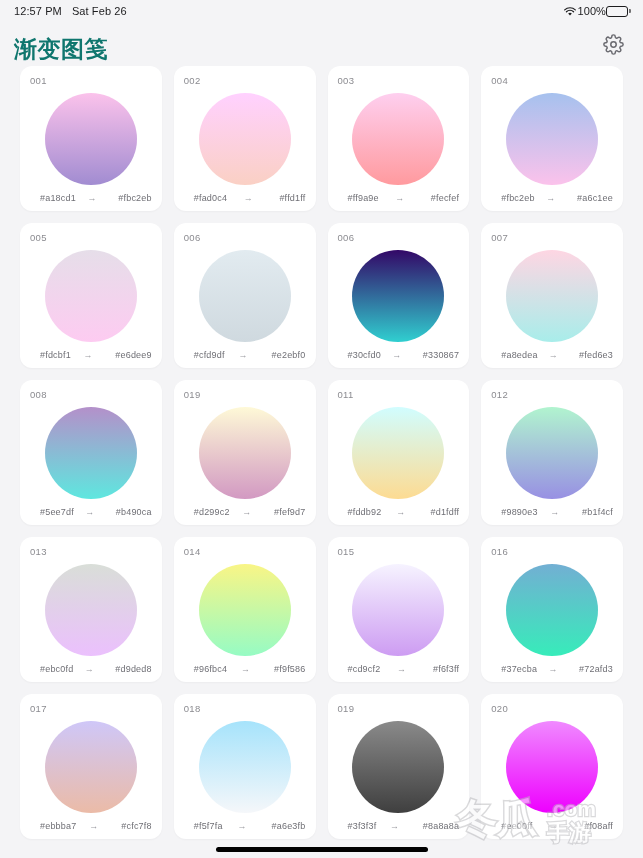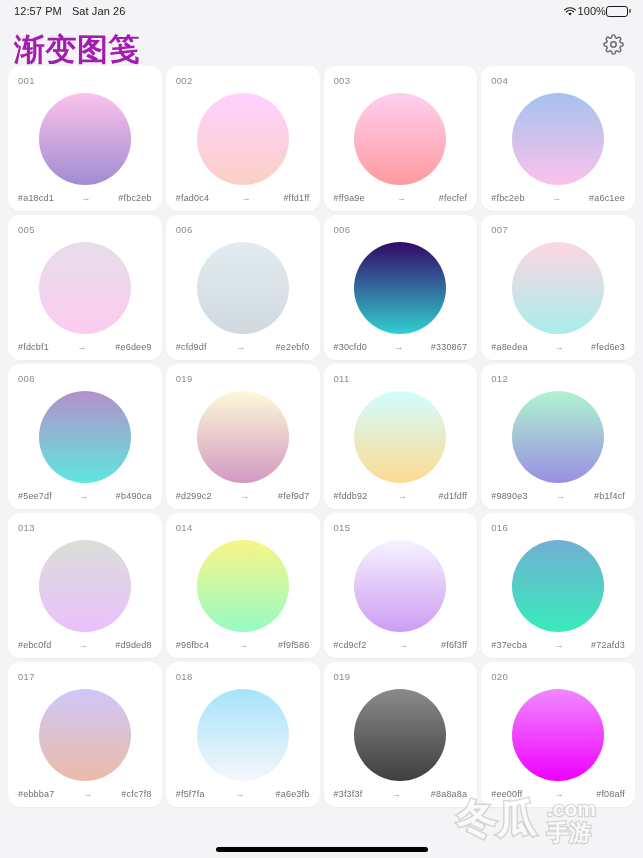--- a/index.html
+++ b/index.html
@@ -53,40 +53,40 @@
 
   
   .header {
     height: 44px;
     display: flex;
     align-items: center;
     justify-content: space-between;
     padding: 0 16px 0 14px;
   }
   .page-title {
-    font-size: 31px;
+    font-size: 23px;
     font-weight: 700;
-    color: #a21caf;
+    color: #0f766e;
     letter-spacing: 0.5px;
     line-height: 1;
     margin-top: 11px;
   }
   .gear-btn {
     width: 28px; height: 28px;
     display: flex; align-items: center; justify-content: center;
     cursor: pointer;
   }
   .gear-btn svg { display: block; }
 
   
   .grid {
-    padding: 0 8px;
+    padding: 0 20px;
     display: grid;
     grid-template-columns: repeat(4, 1fr);
-    gap: 4px;
+    gap: 12px;
     align-content: start;
   }
 
   .card {
     background: #ffffff;
     border-radius: 12px;
     height: 145px;
     padding: 10px 10px 8px 10px;
     display: flex;
     flex-direction: column;
@@ -120,21 +120,21 @@
     flex: 0 0 auto;
     display: flex;
     align-items: center;
     justify-content: space-between;
     font-size: 9px;
     color: #6f6f75;
     letter-spacing: 0.2px;
     line-height: 1;
     padding-top: 2px;
   }
-  .color-from, .color-to { white-space: nowrap; }
+  .color-from, .color-to { white-space: nowrap; margin-left: 10px; }
   .arrow-icon { color: #9a9aa0; font-size: 9px; }
 
   
   .home-indicator {
     position: absolute;
     left: 50%;
     transform: translateX(-50%);
     bottom: 6px;
     width: 212px;
     height: 5px;
@@ -153,21 +153,21 @@
     opacity: .62;
   }
   .watermark svg { display: block; width: 100%; height: 100%; }
 </style>
 </head>
 <body>
 
 <div class="status-bar">
   <div class="status-left">
     <span class="status-time">12:57 PM</span>
-    <span class="status-date">Sat Jan 26</span>
+    <span class="status-date">Sat Feb 26</span>
   </div>
   <div class="status-right">
     <span class="wifi-icon">
       <svg viewBox="0 0 16 12" width="14" height="11" aria-hidden="true">
         <path d="M8 10.6 L5.9 8.2 a3.2 3.2 0 0 1 4.2 0 Z" fill="#1c1c1e"></path>
         <path d="M3.9 6.3 a6 6 0 0 1 8.2 0" stroke="#1c1c1e" stroke-width="1.4" fill="none" stroke-linecap="round"></path>
         <path d="M1.9 4.1 a9 9 0 0 1 12.2 0" stroke="#1c1c1e" stroke-width="1.4" fill="none" stroke-linecap="round"></path>
       </svg>
     </span>
     <span class="battery-pct">100%</span>

